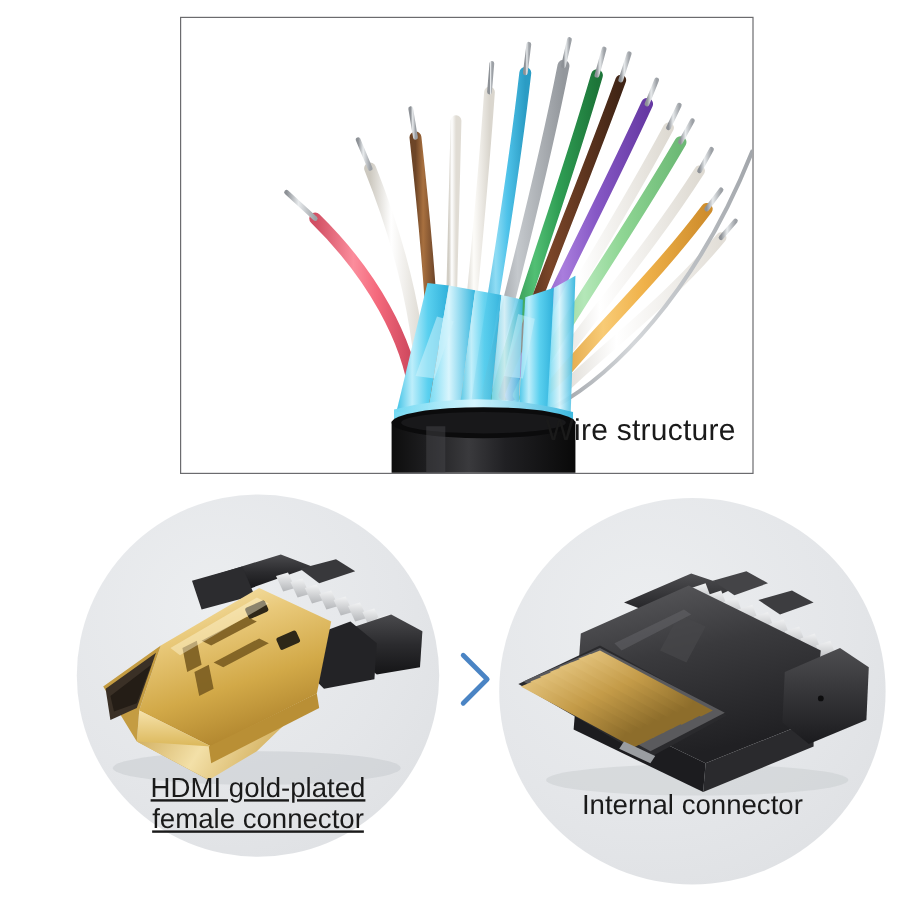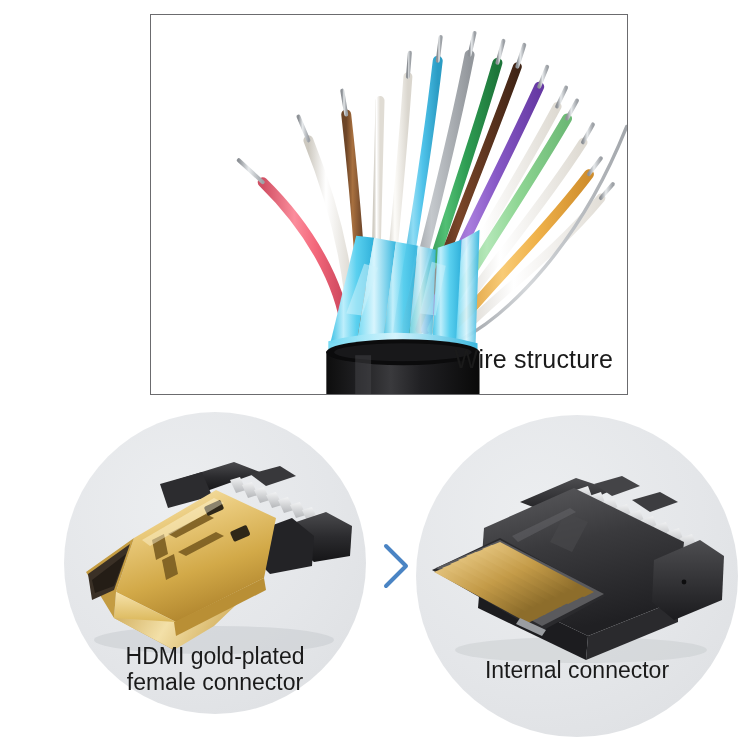--- a/index.html
+++ b/index.html
@@ -28,21 +28,21 @@
     position:absolute;border-radius:50%;
     background:radial-gradient(circle at 38% 32%, #eceef0 0%, #e4e6e9 55%, #dcdee1 100%);
   }
   #disc-left{left:48px;top:412px;width:302px;height:302px;}
   #disc-right{left:400px;top:415px;width:322px;height:322px;}
 
   .disc-caption{
     position:absolute;text-align:center;color:#1a1a1a;
     font-size:23px;line-height:1.12;white-space:pre-line;
   }
-  #caption-left{left:48px;top:644px;width:302px;}
+  #caption-left{left:48px;top:644px;width:302px;text-decoration:underline;}
   #caption-right{left:400px;top:658px;width:322px;font-size:23px;}
 
   #chevron{position:absolute;left:358px;top:538px;width:44px;height:56px;}
 
   .photo{position:absolute;}
   svg{display:block;overflow:visible;}
 </style>
 </head>
 <body>
 

